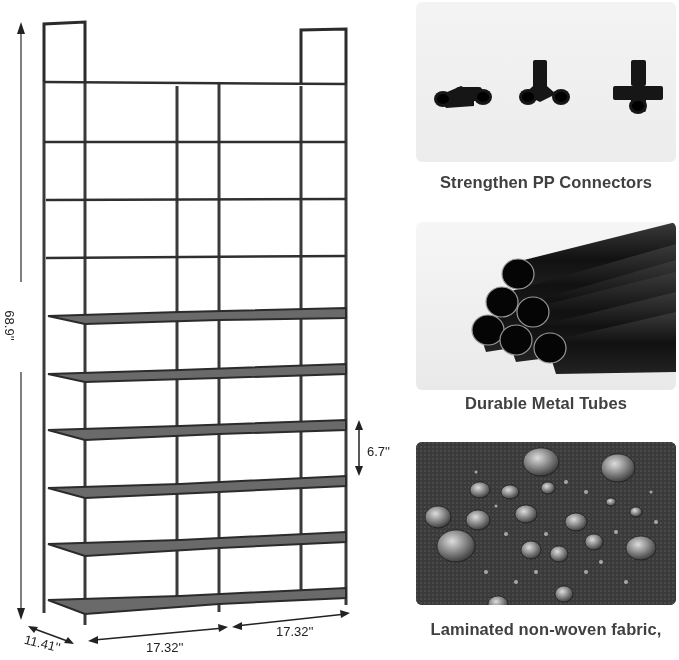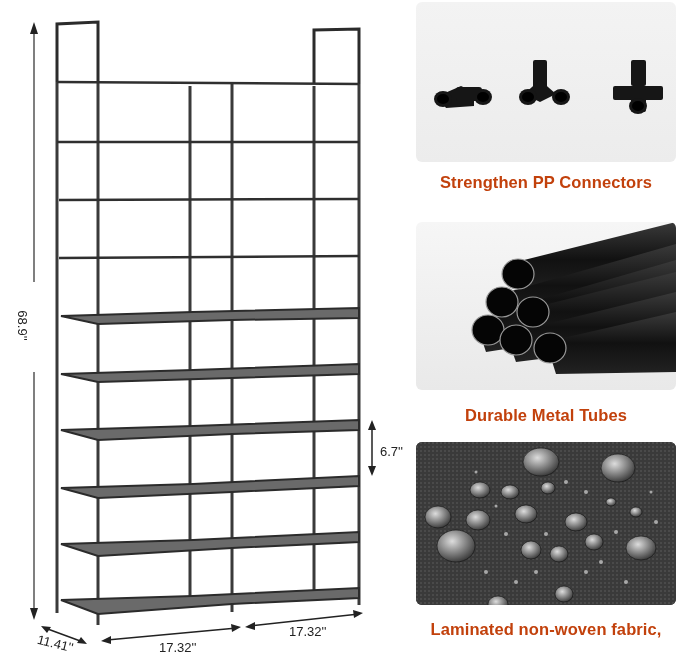--- a/index.html
+++ b/index.html
@@ -1,24 +1,24 @@
 <!DOCTYPE html>
 <html><head>
 <meta charset="utf-8">
 <style>
   html,body{margin:0;padding:0;background:#fff;}
   body{width:679px;height:660px;position:relative;overflow:hidden;font-family:"Liberation Sans",sans-serif;}
-  .rack{position:absolute;left:13px;top:0;width:400px;height:640px;}
+  .rack{position:absolute;left:0;top:0;width:400px;height:640px;}
   .panel{position:absolute;left:416px;width:260px;border-radius:6px;overflow:hidden;}
   .p1{top:2px;height:160px;background:linear-gradient(180deg,#f3f3f3,#ececec);}
   .p2{top:222px;height:168px;background:linear-gradient(180deg,#f6f6f6,#e9e9e9);}
   .p3{top:442px;height:163px;background:#3b3b3b;}
-  .caption{position:absolute;left:414px;width:264px;text-align:center;color:#c2410c;font-size:16.5px;font-weight:bold;letter-spacing:0.1px;}
+  .caption{position:absolute;left:414px;width:264px;text-align:center;color:#404040;font-size:16.5px;font-weight:bold;letter-spacing:0.1px;}
   .c1{top:173px;}
-  .c2{top:406px;}
+  .c2{top:394px;}
   .c3{top:620px;line-height:19px;}
   .dim{position:absolute;font-size:13px;color:#222;}
 </style>
 </head>
 <body>
 
 <div class="rack">
   <svg width="400" height="660" viewBox="0 0 400 660">
     <defs>
       <marker id="ah" markerWidth="8" markerHeight="8" refX="4" refY="4" orient="auto">

